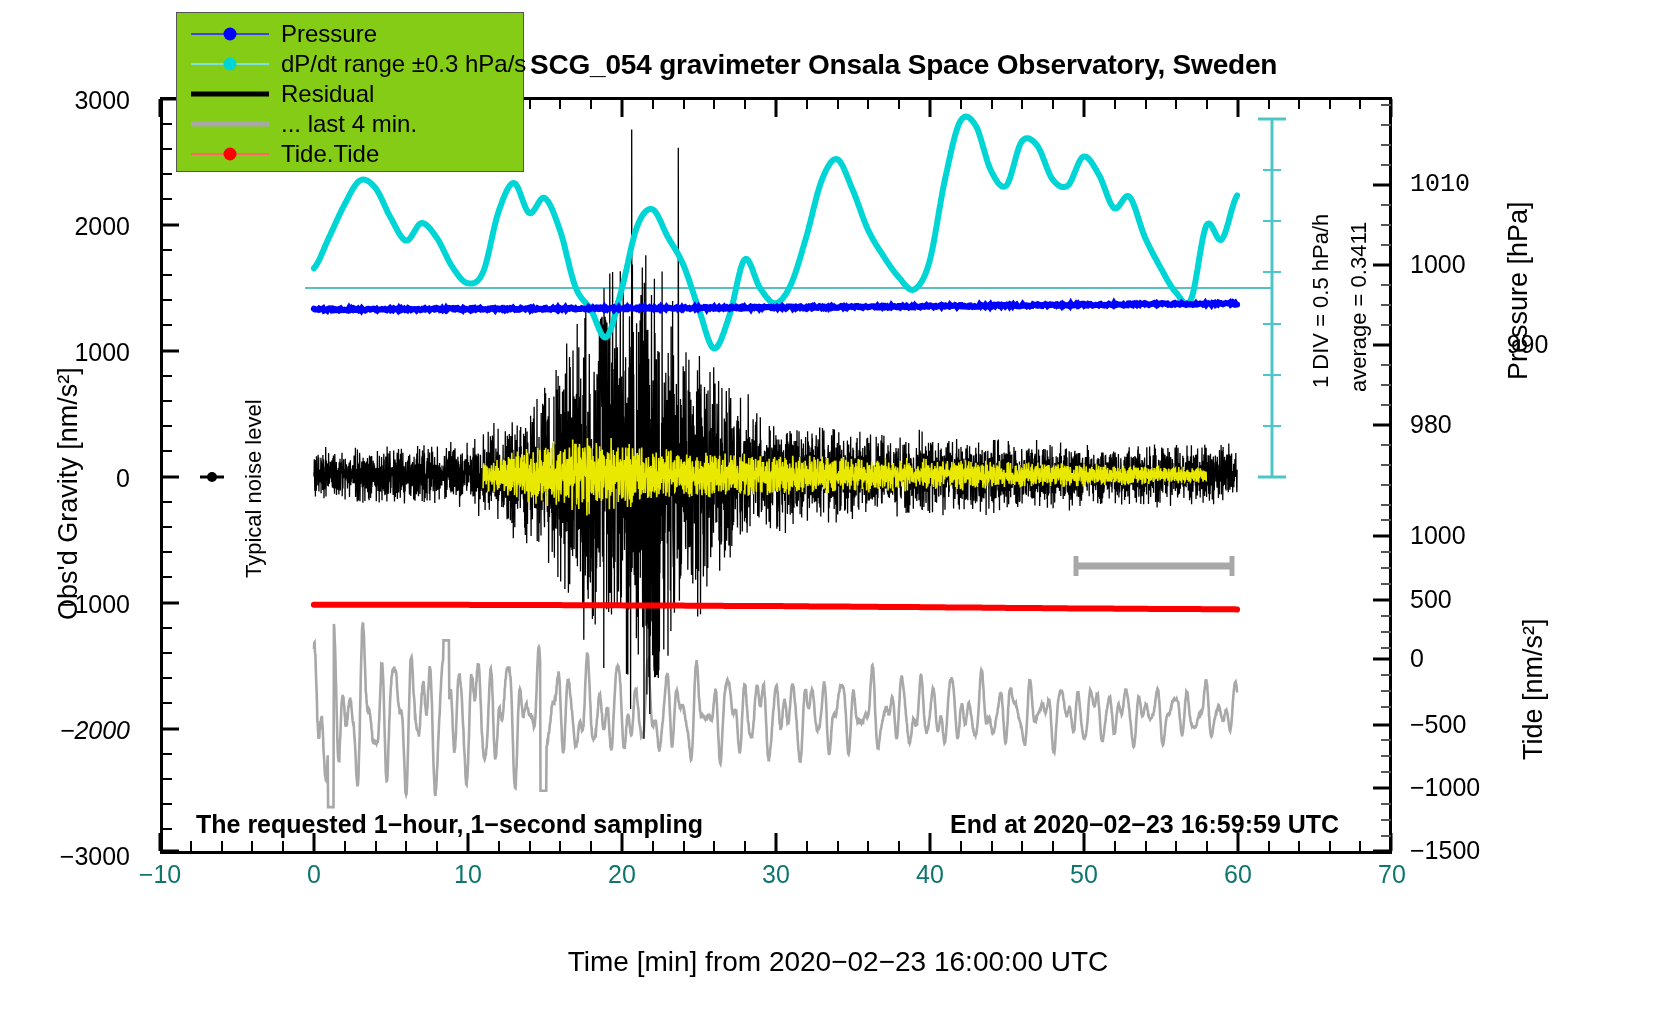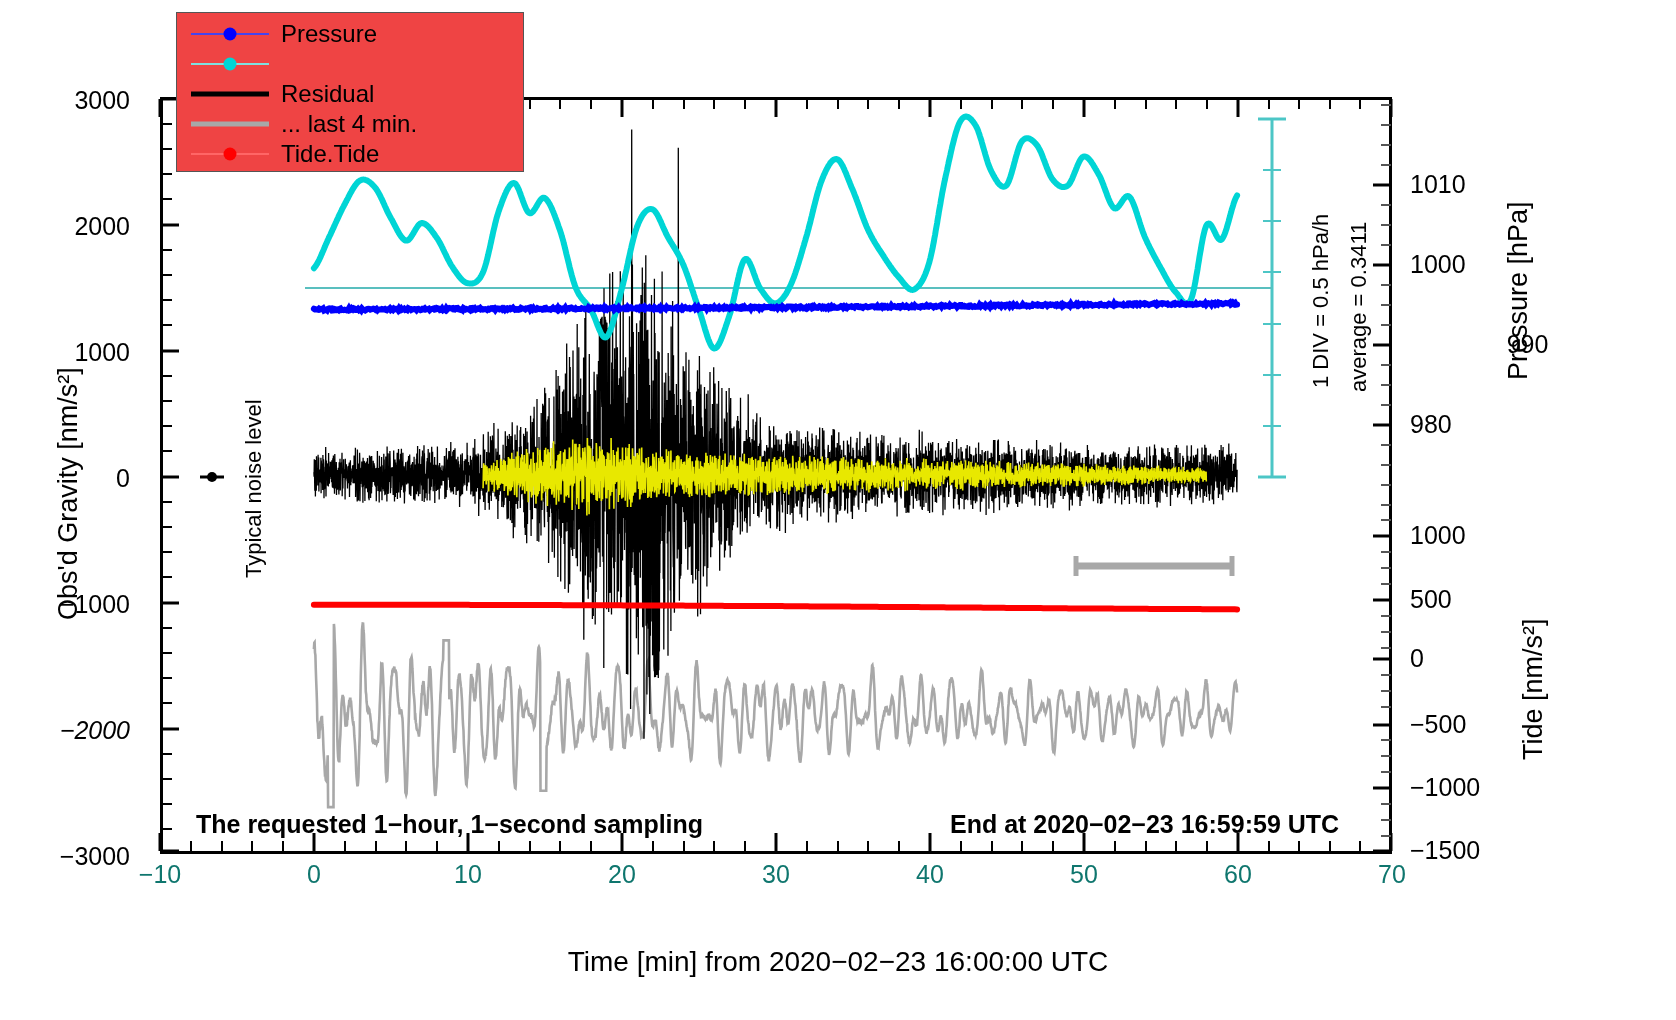--- a/index.html
+++ b/index.html
@@ -26,21 +26,21 @@
   .small-rot{font-size:22px;}
 
   
   #frame{position:absolute;left:160px;top:97px;width:1232px;height:757px;
          border-left:3px solid #000;border-right:3px solid #000;
          border-top:3px solid #000;border-bottom:3px solid #000;
          box-sizing:border-box;background:#fff;}
 
   
   #legend{position:absolute;left:176px;top:12px;width:348px;height:160px;
-          background:#ef4444;border:1px solid #555;box-sizing:border-box;
+          background:#84cc16;border:1px solid #555;box-sizing:border-box;
           padding:6px 26px 4px 10px;z-index:40;}
   .leg-row{display:flex;align-items:center;height:30px;}
   .leg-sym{width:86px;height:30px;position:relative;flex:0 0 86px;}
   .leg-line{position:absolute;left:4px;right:4px;top:50%;height:2px;
             transform:translateY(-50%);}
   .leg-line.thick{height:5px;}
   .leg-dot{position:absolute;left:50%;top:50%;width:13px;height:13px;
            border-radius:50%;transform:translate(-50%,-50%);}
   .leg-text{font-size:24px;white-space:nowrap;padding-left:8px;}
 
@@ -54,20 +54,21 @@
 
   svg{display:block;}
 </style>
 </head>
 <body>
 
 <div id="stage">
 
   <div id="frame"></div>
 
+  <div id="maintitle">SCG_054 gravimeter Onsala Space Observatory, Sweden</div>
 
   <div>
     <div class="ylab" style="left:20px;top:88px;width:110px;">3000</div>
     <div class="ylab" style="left:20px;top:214px;width:110px;">2000</div>
     <div class="ylab" style="left:20px;top:340px;width:110px;">1000</div>
     <div class="ylab" style="left:20px;top:466px;width:110px;">0</div>
     <div class="ylab" style="left:20px;top:592px;width:110px;">−1000</div>
     <div class="ylab" style="left:20px;top:718px;width:110px;font-style:italic;">−2000</div>
     <div class="ylab" style="left:20px;top:844px;width:110px;">−3000</div>
   </div>
@@ -84,21 +85,21 @@
     <div class="xlab" style="left:726px;top:862px;width:100px;">30</div>
     <div class="xlab" style="left:880px;top:862px;width:100px;">40</div>
     <div class="xlab" style="left:1034px;top:862px;width:100px;">50</div>
     <div class="xlab" style="left:1188px;top:862px;width:100px;">60</div>
     <div class="xlab" style="left:1342px;top:862px;width:100px;">70</div>
   </div>
 
   <div id="xtitle">Time [min] from 2020−02−23 16:00:00 UTC</div>
 
   <div>
-    <div class="ylab-r" style="left:1410px;top:172px;width:95px;text-align:left;">1010</div>
+    <div class="ylab-r" style="left:1410px;top:172px;width:95px;text-align:left;font-family:Liberation Mono, monospace;">1010</div>
     <div class="ylab-r" style="left:1410px;top:252px;width:95px;text-align:left;">1000</div>
     <div class="ylab-r" style="left:1480px;top:332px;width:95px;text-align:center;">990</div>
     <div class="ylab-r" style="left:1410px;top:412px;width:95px;text-align:left;">980</div>
   </div>
   <div class="rot rot-l axtitle" style="left:1505px;top:380px;">
     <span>Pressure [hPa]</span>
   </div>
 
   <div>
     <div class="ylab-r" style="left:1410px;top:523px;width:95px;text-align:left;">1000</div>
@@ -355,20 +356,21 @@
         <span class="leg-line" style="background:#4444ee;"></span>
         <span class="leg-dot" style="background:#0000ff;"></span>
       </span>
       <span class="leg-text">Pressure</span>
     </div>
     <div class="leg-row">
       <span class="leg-sym">
         <span class="leg-line" style="background:#7fe0e0;"></span>
         <span class="leg-dot" style="background:#00d5d5;"></span>
       </span>
+      <span class="leg-text">dP/dt range ±0.3 hPa/s</span>
     </div>
     <div class="leg-row">
       <span class="leg-sym">
         <span class="leg-line thick" style="background:#000000;"></span>
       </span>
       <span class="leg-text">Residual</span>
     </div>
     <div class="leg-row">
       <span class="leg-sym">
         <span class="leg-line thick" style="background:#a8a8a8;"></span>

